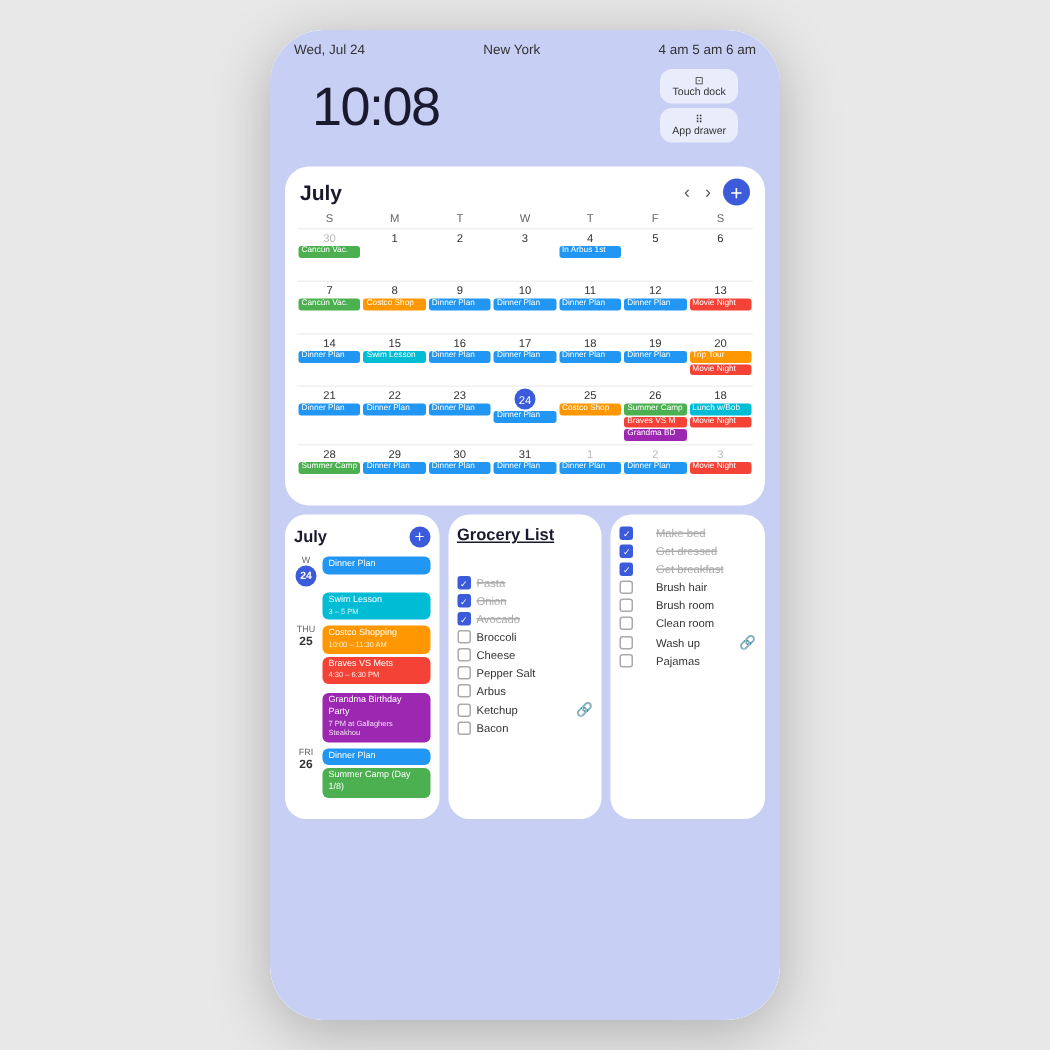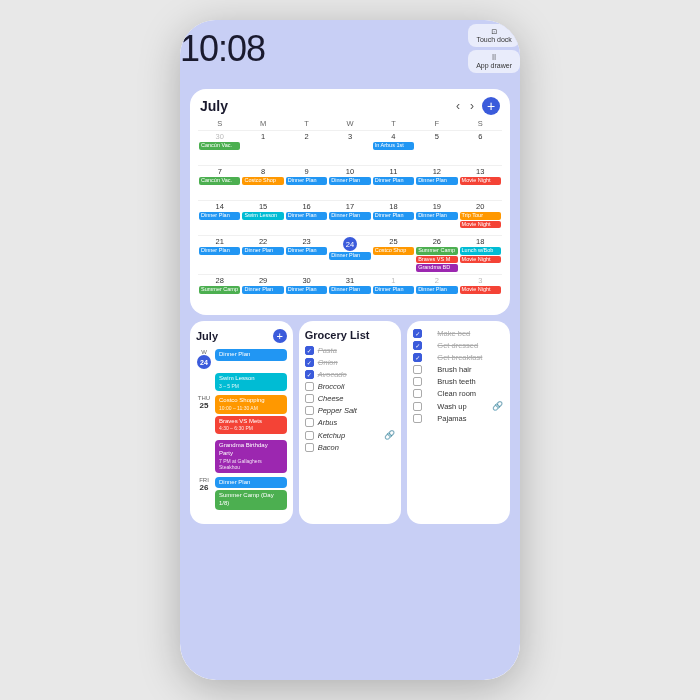--- a/index.html
+++ b/index.html
@@ -34,21 +34,21 @@
       justify-content: space-between;
       align-items: center;
       padding: 8px 16px 4px;
       font-size: 9px;
       color: #333;
     }
 
     
     .top-widgets {
       background: #c8cff5;
-      padding: 4px 0 8px;
+      padding: 4px 28px 8px;
     }
     .clock-weather-row {
       display: flex;
       align-items: center;
       justify-content: space-between;
       margin-bottom: 4px;
     }
     .clock {
       font-size: 36px;
       font-weight: 300;
@@ -281,21 +281,22 @@
     
     .grocery-widget {
       background: white;
       border-radius: 14px;
       padding: 8px 6px;
     }
     .grocery-title {
       font-size: 11px;
       font-weight: 600;
       color: #1a1a2e;
-      margin-bottom: 5px;
+      margin-bottom: 21px;
+      text-decoration: underline;
     }
     .grocery-item {
       display: flex;
       align-items: center;
       gap: 4px;
       margin-bottom: 3px;
     }
     .grocery-cb {
       width: 9px;
       height: 9px;
@@ -309,21 +310,20 @@
       border-color: #3b5bdb;
     }
     .grocery-cb.checked::after {
       content: '✓';
       color: white;
       font-size: 6px;
     }
     .grocery-label {
       font-size: 7.5px;
       color: #333;
-      font-style: italic;
     }
     .grocery-label.striked {
       text-decoration: line-through;
       color: #aaa;
     }
     .grocery-ext {
       margin-left: auto;
       font-size: 9px;
       color: #3b5bdb;
     }
@@ -376,20 +376,25 @@
       font-size: 9px;
       color: #3b5bdb;
     }
   </style>
 </head>
 <body>
 
 <div class="phone-frame">
   <div class="phone-inner">
 
+    <div class="status-bar">
+      <span>Wed, Jul 24</span>
+      <span>New York</span>
+      <span>4 am  5 am  6 am</span>
+    </div>
 
     <div class="top-widgets">
       <div class="clock-weather-row">
         <div>
           <div class="clock">10:08</div>
         </div>
         <div class="top-right-icons">
           <div class="icon-btn">
             <div>⊡</div>
             <div>Touch dock</div>
@@ -704,21 +709,21 @@
         <div class="routine-item">
           <div class="routine-cb checked"></div>
           <span class="routine-label striked">Get breakfast</span>
         </div>
         <div class="routine-item">
           <div class="routine-cb"></div>
           <span class="routine-label">Brush hair</span>
         </div>
         <div class="routine-item">
           <div class="routine-cb"></div>
-          <span class="routine-label">Brush teeth</span>
+          <span class="routine-label">Brush room</span>
         </div>
         <div class="routine-item">
           <div class="routine-cb"></div>
           <span class="routine-label">Clean room</span>
         </div>
         <div class="routine-item">
           <div class="routine-cb"></div>
           <span class="routine-label">Wash up</span>
           <span class="routine-ext">🔗</span>
         </div>

